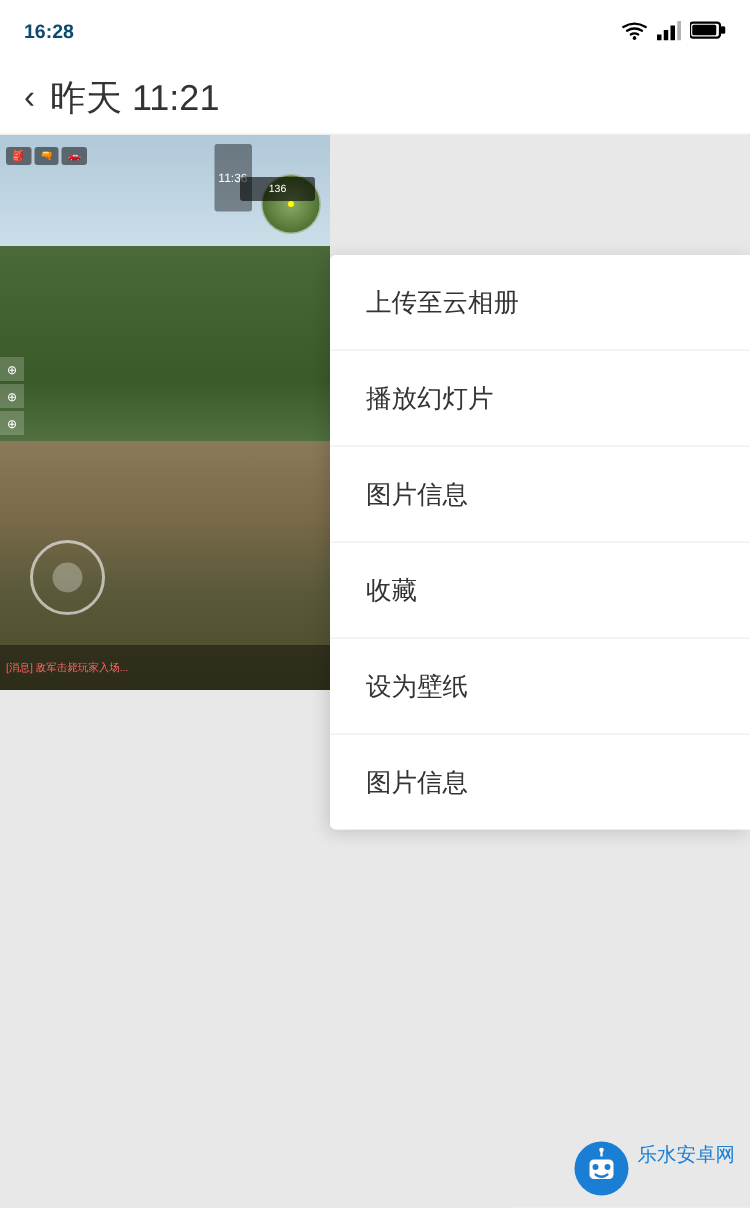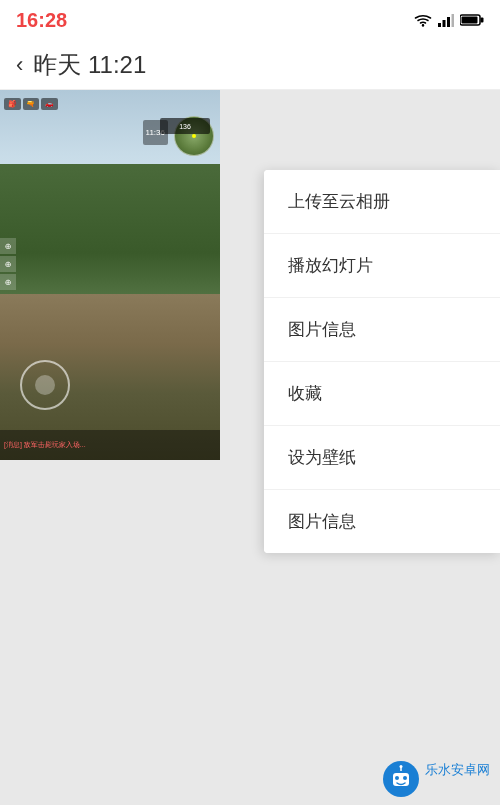--- a/index.html
+++ b/index.html
@@ -18,23 +18,23 @@
       height: 40px;
       background: #fff;
       display: flex;
       align-items: center;
       justify-content: space-between;
       padding: 0 16px;
       position: relative;
       z-index: 10;
     }
     .status-time {
-      font-size: 20px;
+      font-size: 13px;
       font-weight: 600;
-      color: #ef4444;
+      color: #0c4a6e;
     }
     .status-icons {
       display: flex;
       align-items: center;
       gap: 6px;
     }
 
     
     .nav-bar {
       width: 100%;
@@ -193,23 +193,22 @@
       border-radius: 50%;
       transform: translate(-50%, -50%);
     }
     .time-ingame {
       position: absolute;
       top: 6px;
       right: 52px;
       color: #fff;
       font-size: 8px;
       background: rgba(0,0,0,0.4);
-      padding: 8px 3px;
+      padding: 18px 3px;
       border-radius: 2px;
-      margin-top: 24px;
     }
     .left-side-buttons {
       position: absolute;
       left: 0;
       top: 40%;
       display: flex;
       flex-direction: column;
       gap: 2px;
     }
     .side-btn {
@@ -221,21 +220,21 @@
       justify-content: center;
       font-size: 8px;
       color: #fff;
     }
 
     
     .context-menu {
       position: absolute;
       top: 80px;
       right: 0;
-      width: 236px;
+      width: 280px;
       background: #fff;
       border-radius: 4px 0 0 4px;
       box-shadow: -2px 2px 12px rgba(0,0,0,0.15);
       overflow: hidden;
       z-index: 100;
     }
     .menu-item {
       padding: 20px 24px;
       font-size: 17px;
       color: #333;

